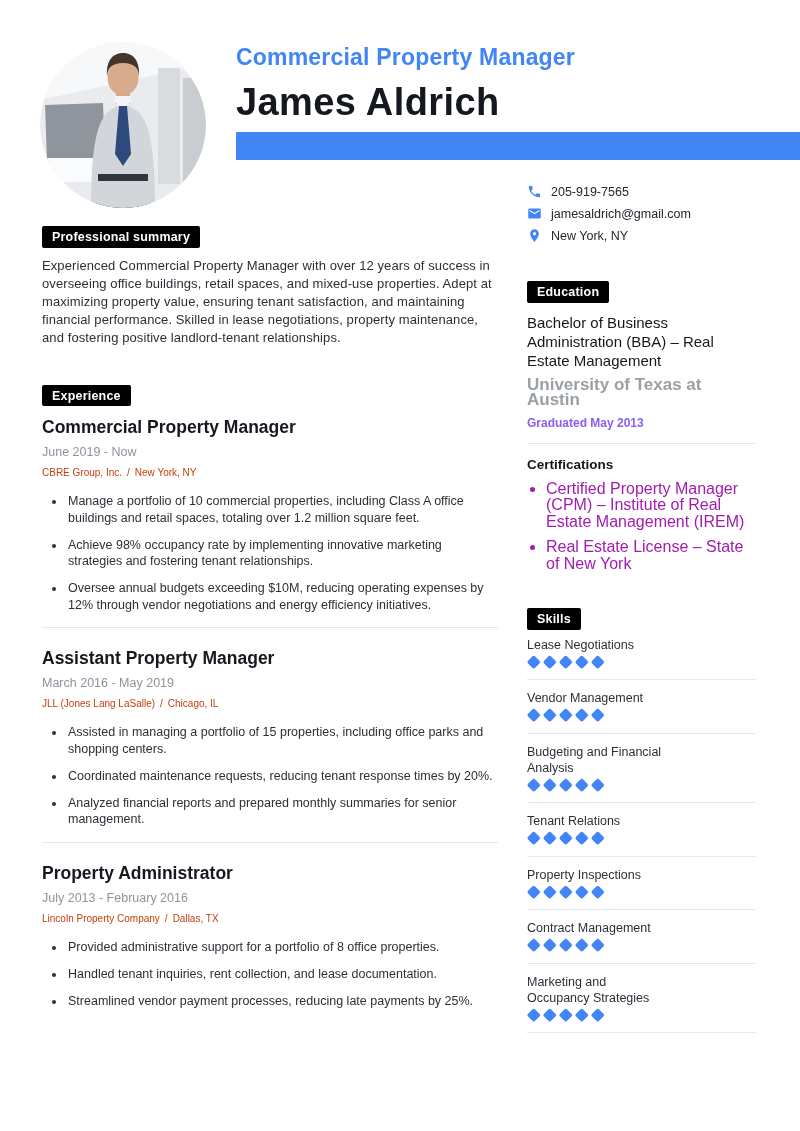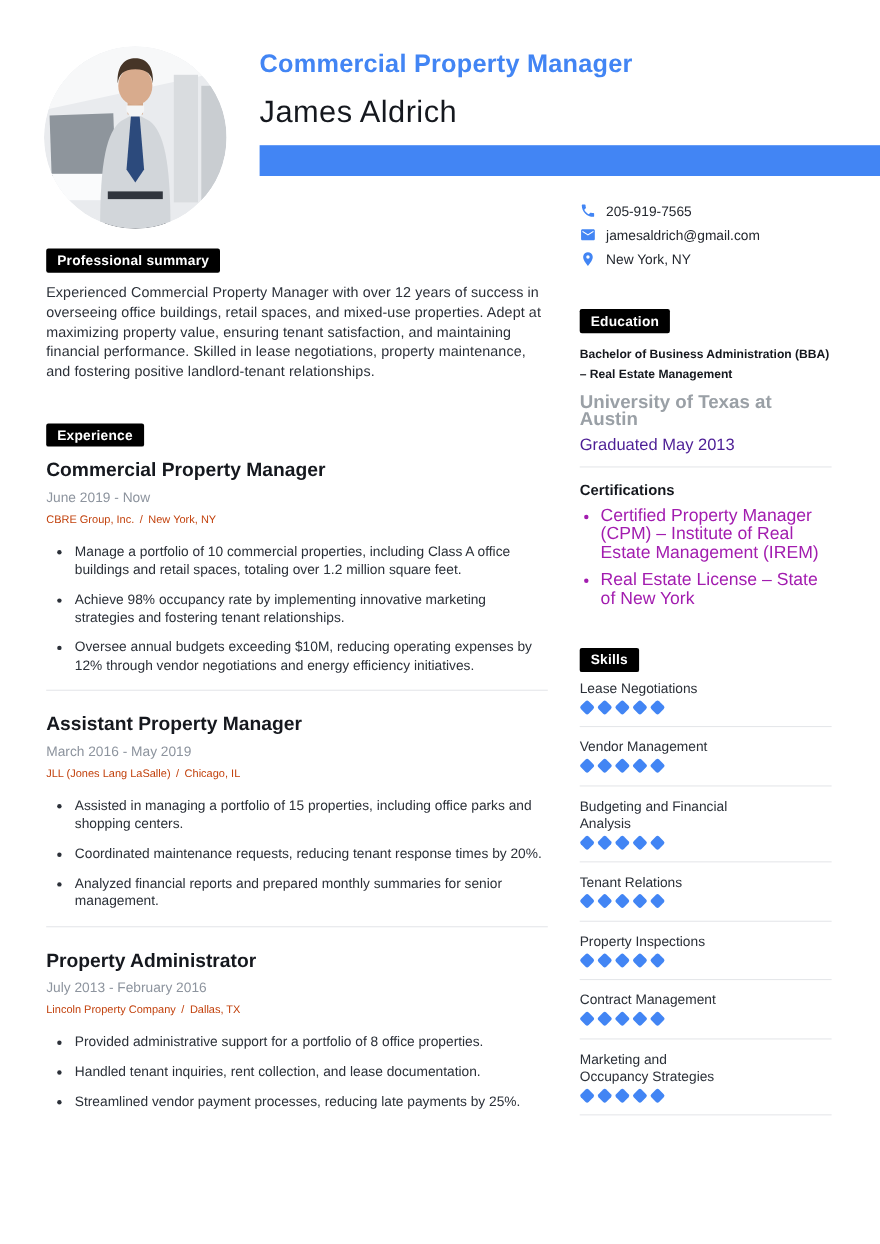--- a/index.html
+++ b/index.html
@@ -21,21 +21,21 @@
     overflow: hidden;
   }
   .photo svg { display: block; width: 100%; height: 100%; }
 
   .header-block { position: absolute; left: 236px; top: 44px; right: 0; }
   .job-headline {
     color: #4285F4; font-size: 23px; font-weight: bold;
     line-height: 27px; letter-spacing: .2px;
   }
   .name {
-    margin-top: 9px; font-size: 28px; font-weight: normal;
+    margin-top: 9px; font-size: 38px; font-weight: bold;
     color: #15181e; line-height: 44px; letter-spacing: .4px;
   }
   .blue-bar { margin-top: 8px; height: 28px; background: #4285F4; }
 
   
   .badge {
     display: inline-block; background: #000000; color: #ffffff;
     font-size: 12.5px; font-weight: bold; line-height: 1;
     padding: 5px 10px 4px; border-radius: 2px; letter-spacing: .2px;
   }
@@ -62,25 +62,25 @@
   .job-divider { margin: 14px 0 19px; }
 
   
   .col-right { position: absolute; left: 527px; top: 184px; width: 229px; }
   .contact-row { display: flex; align-items: center; margin-bottom: 7px; height: 15px; }
   .contact-row svg { flex: 0 0 15px; width: 15px; height: 15px; margin-right: 9px; }
   .contact-value { font-size: 12.5px; color: #23272e; }
 
   .edu-badge { margin-top: 31px; }
   .degree {
-    margin-top: 10px; font-size: 11px; font-weight: bold;
+    margin-top: 10px; font-size: 15px; font-weight: normal;
     color: #15181e; line-height: 19px;
   }
   .school { margin-top: 7px; font-size: 17px; color: #9aa0a6; line-height: 15px; font-weight: bold; }
-  .grad { margin-top: 9px; font-size: 15px; color: #4c1d95; line-height: 15px; }
+  .grad { margin-top: 9px; font-size: 12px; color: #8b5cf6; line-height: 15px; font-weight: bold; }
   .edu-divider { margin-top: 12px; }
 
   .cert-heading { margin-top: 13px; font-size: 13.5px; font-weight: bold; color: #15181e; }
   .cert-list { margin-top: 4px; padding-left: 19px; }
   .cert-list li {
     font-size: 16px; line-height: 16.5px; color: #a21caf; margin-top: 9px;
   }
 
   .skills-badge { margin-top: 36px; }
   .skill-row {

